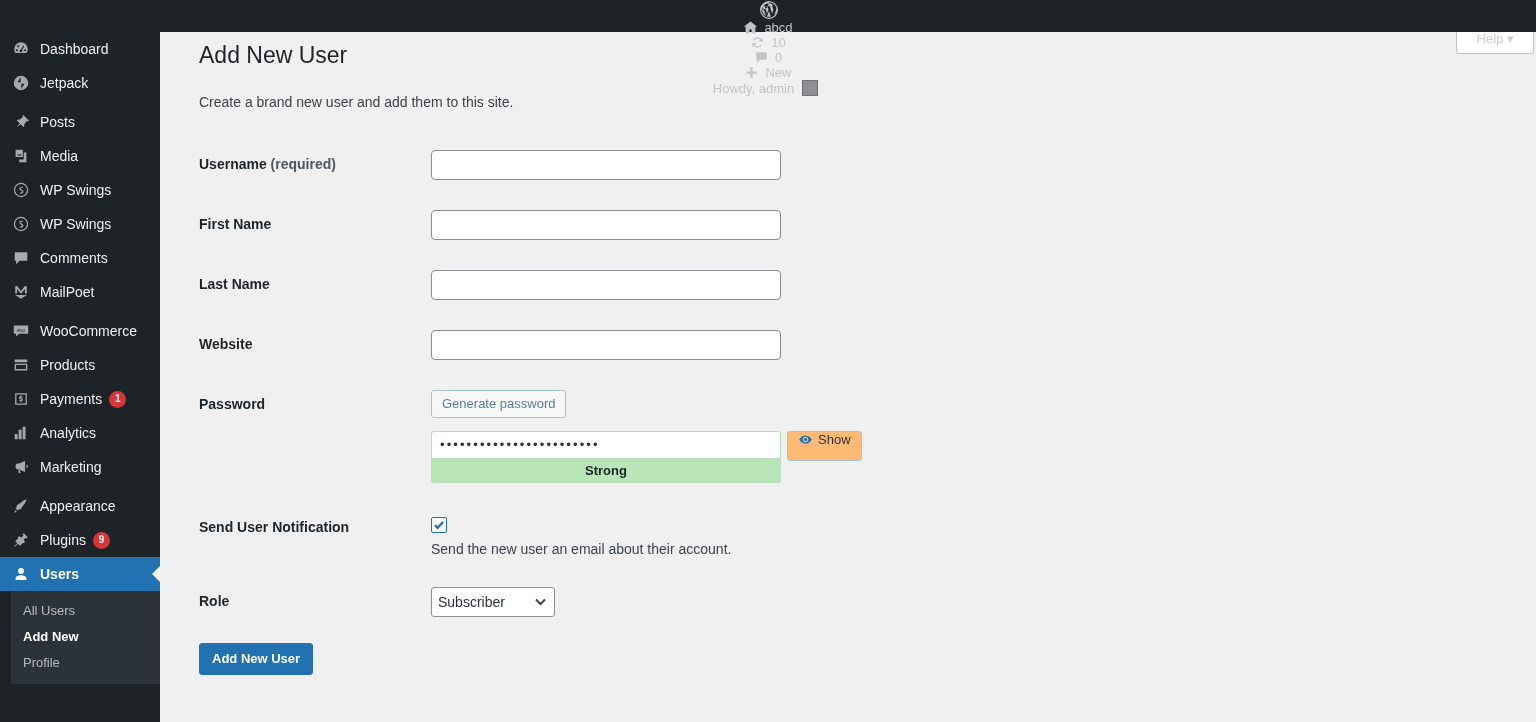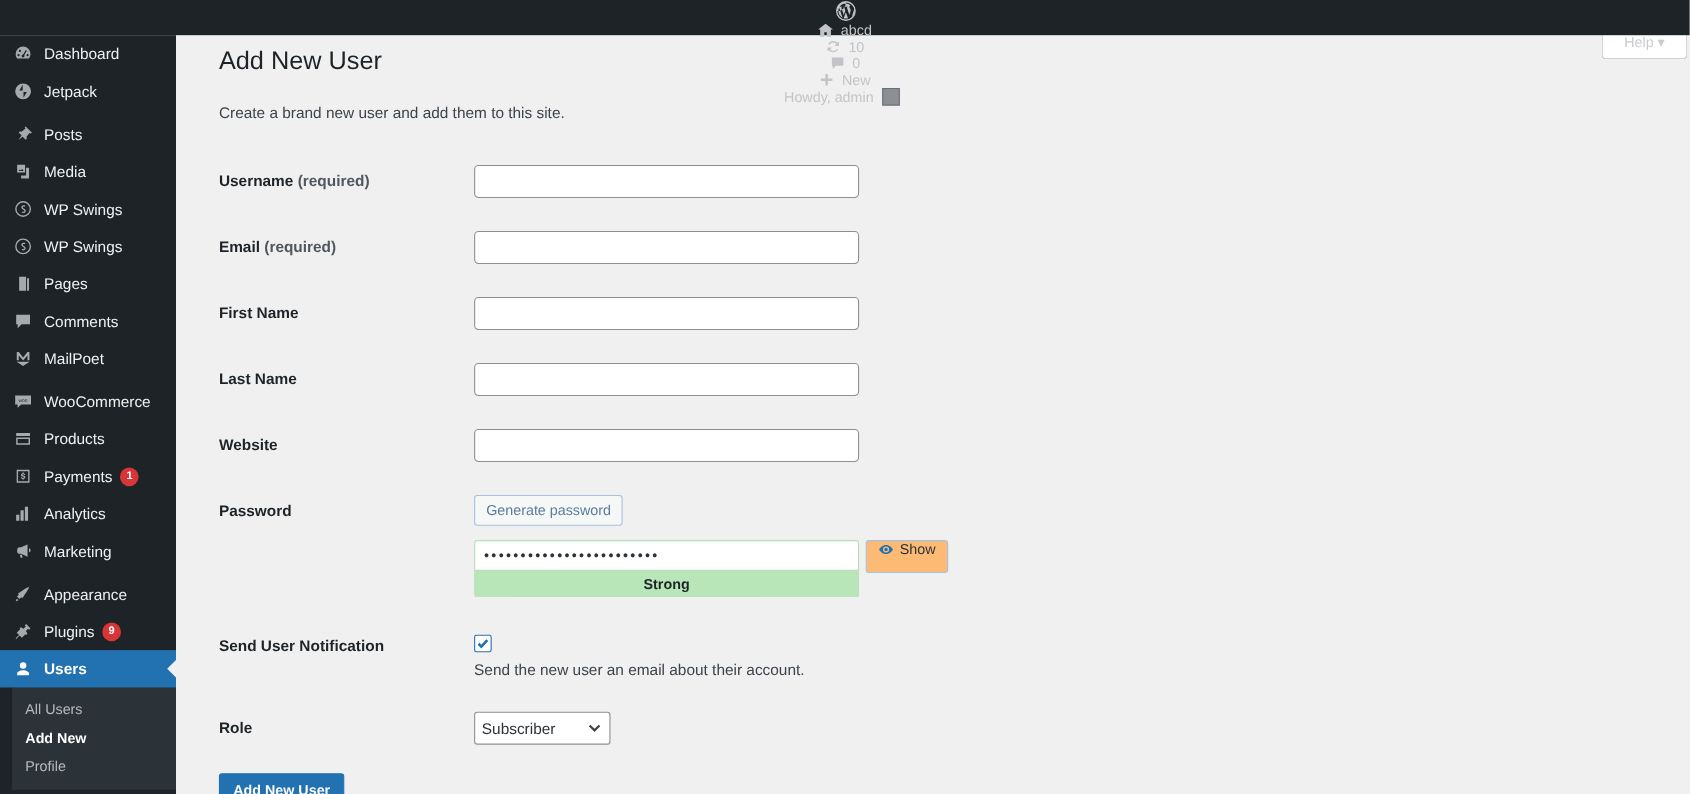--- a/index.html
+++ b/index.html
@@ -329,28 +329,20 @@
 
   <div class="menu-item">
     <span class="mi-icon">
       <svg width="18" height="18" viewBox="0 0 20 20">
           <path d="M10 2a8 8 0 100 16 8 8 0 000-16zm0 1.4a6.6 6.6 0 110 13.2 6.6 6.6 0 010-13.2zm2.3 3.3c-1.5-.9-3.3-.3-3.9.9-.5 1 0 2 1 2.6l1.3.8c.6.4.8.8.6 1.2-.3.6-1.2.7-2 .2l-.7 1.2c1.5.9 3.3.3 3.9-.9.5-1 0-2-1-2.6l-1.3-.8c-.6-.4-.8-.8-.6-1.2.3-.6 1.2-.7 2-.2l.7-1.2z"></path>
         </svg>
     </span>
     <span class="mi-label">WP Swings</span>
   </div>
 
-  <div class="menu-item">
-    <span class="mi-icon">
-      <svg width="18" height="18" viewBox="0 0 20 20">
-          <path d="M6 3h7v14H6V3zm8 1.5h2V17h-2V4.5z"></path>
-        </svg>
-    </span>
-    <span class="mi-label">Pages</span>
-  </div>
 
   <div class="menu-item">
     <span class="mi-icon">
       <svg width="18" height="18" viewBox="0 0 20 20">
           <path d="M3 3.5h14v9.5H8.5L4.5 17v-4H3V3.5z"></path>
         </svg>
     </span>
     <span class="mi-label">Comments</span>
   </div>
 
@@ -452,29 +444,20 @@
   <div id="help-tab">Help ▾</div>
 
   <h1 class="page-title">Add New User</h1>
   <p class="page-desc">Create a brand new user and add them to this site.</p>
 
   <table class="form-table">
     <tbody>
       <tr>
         <th>
           <span>Username</span>
-          <span class="opt">(required)</span>
-        </th>
-        <td>
-          <input class="txt" type="text" value="" style="">
-        </td>
-      </tr>
-      <tr>
-        <th>
-          <span>Email</span>
           <span class="opt">(required)</span>
         </th>
         <td>
           <input class="txt" type="text" value="" style="">
         </td>
       </tr>
       <tr>
         <th>
           <span>First Name</span>
         </th>

